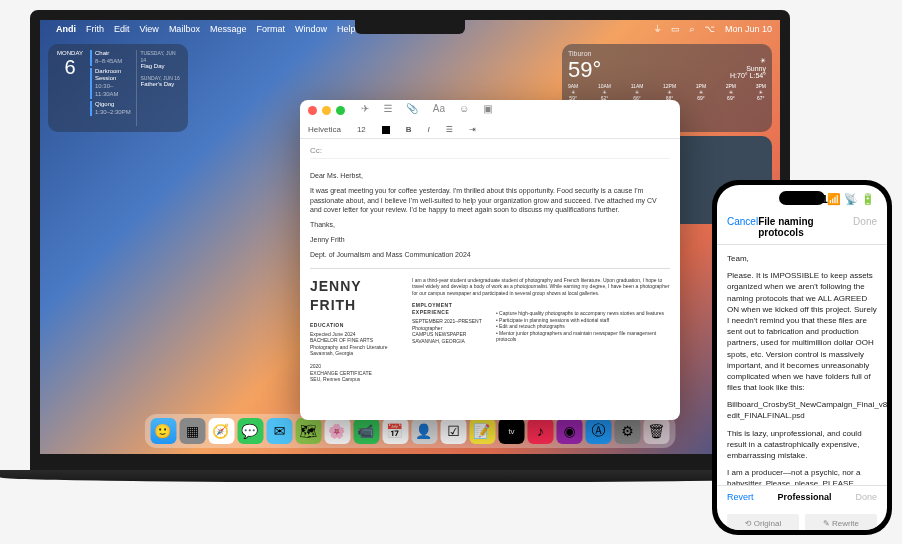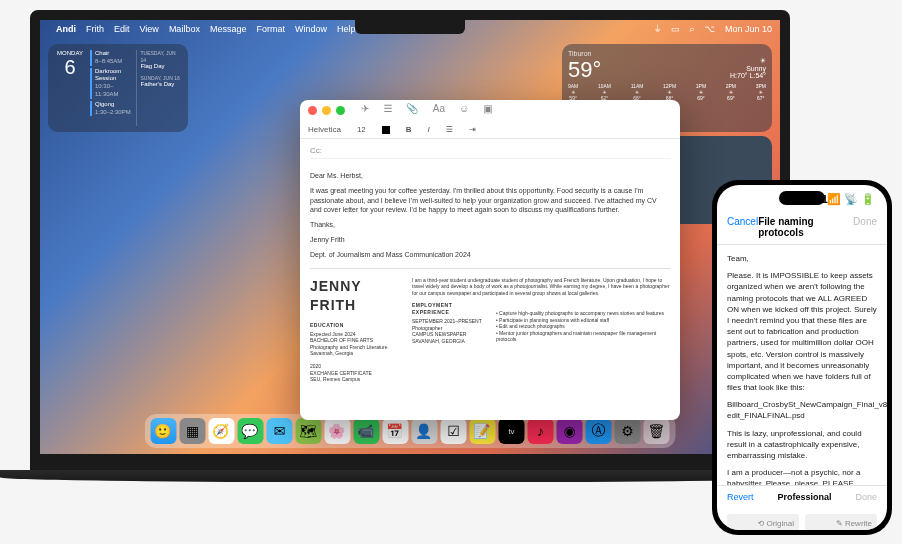--- a/index.html
+++ b/index.html
@@ -53,21 +53,21 @@
 .inav .c{color:#007aff}
 .inav .t{font-weight:600}
 .inav .d{color:#bbb}
 .ibody{padding:8px 10px;font-size:8px;line-height:1.4;color:#222;height:240px;overflow:hidden}
 .ibody p{margin-bottom:6px}
 .itools{display:flex;justify-content:space-between;padding:6px 10px;font-size:9px;border-top:.5px solid #e0e0e0}
 .itools .rev{color:#007aff}
 .itools .pro{font-weight:600}
 .itools .don{color:#bbb}
 .ibtns{display:flex;gap:6px;padding:6px 10px}
-.ibtn{flex:1;padding:5px;background:#f0f0f0;border-radius:2px;font-size:8px;text-align:right;color:#888}
+.ibtn{flex:1;padding:5px;background:#f0f0f0;border-radius:2px;font-size:8px;text-align:center;color:#888}
 .picw{position:absolute;top:116px;right:8px;width:130px;height:88px;background:#3a4a5a;border-radius:10px}
 .stackw{position:absolute;top:208px;right:8px;width:60px}
 .sw{width:60px;height:28px;background:rgba(200,150,100,.6);border-radius:8px;margin-bottom:6px;color:#fff;font-size:6px;padding:4px;display:flex;align-items:center;justify-content:flex-end}
 </style>
 </head>
 <body>
 
 <div class="macbook">
   <div class="screen">
     <div class="notch"></div>

